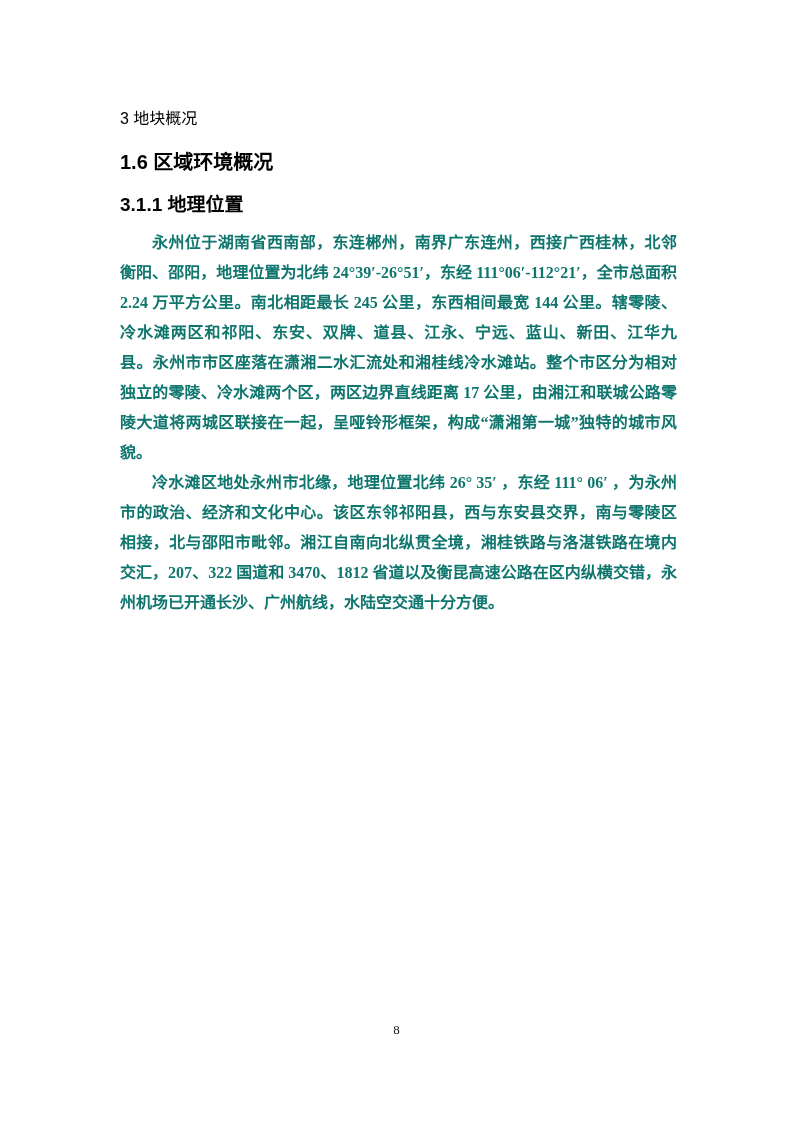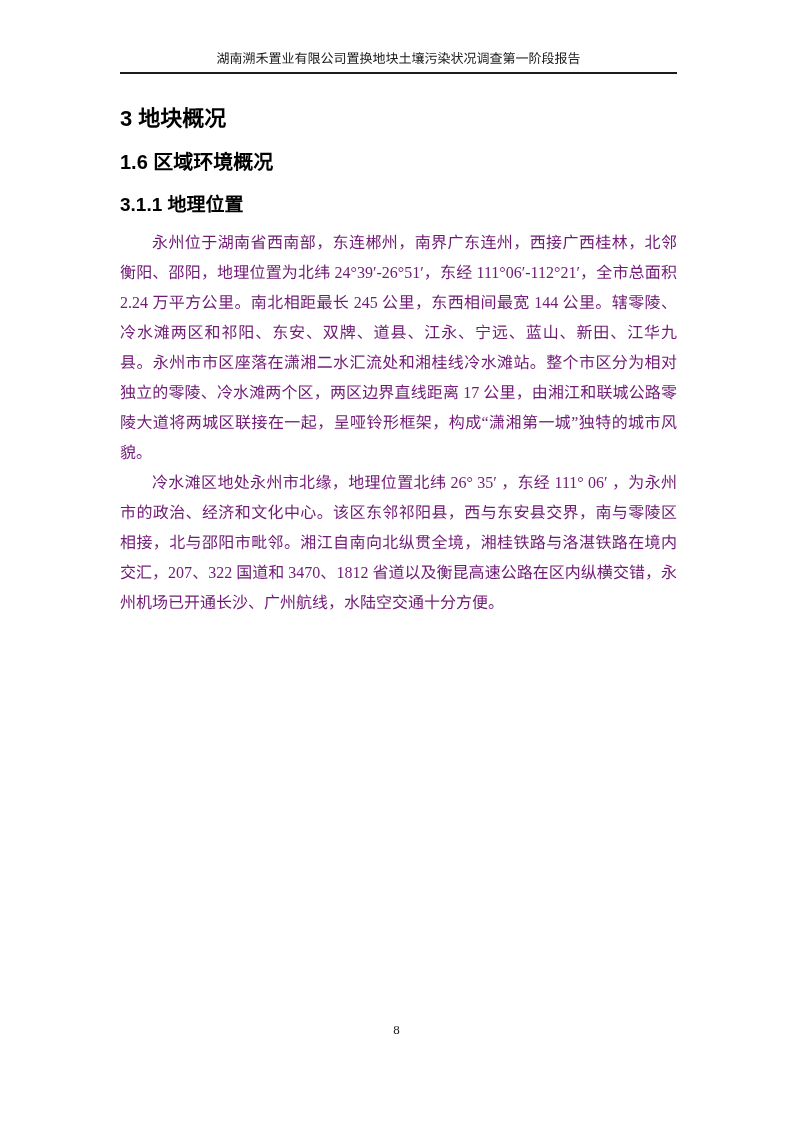--- a/index.html
+++ b/index.html
@@ -29,22 +29,22 @@
     border-bottom: 2px solid #1c1c1c;
   }
   .content {
     position: absolute;
     top: 96px;
     left: 120px;
     width: 557px;
   }
   .h1 {
     font-family: "Liberation Sans", "DejaVu Sans", sans-serif;
-    font-weight: bold;
-    font-size: 22px;
+    font-weight: normal;
+    font-size: 16px;
     line-height: 30px;
     margin: 8px 0 0 0;
     color: #000000;
   }
   .h2 {
     font-family: "Liberation Sans", "DejaVu Sans", sans-serif;
     font-weight: bold;
     font-size: 20px;
     line-height: 30px;
     margin: 13px 0 0 0;
@@ -60,41 +60,39 @@
   }
   .body-text {
     margin-top: 9px;
   }
   .para {
     margin: 0;
     font-size: 16px;
     line-height: 30px;
     text-align: justify;
     text-indent: 2em;
-    color: #701a75;
+    color: #0f766e;
     word-break: break-word;
+    font-weight: bold;
   }
   .page-footer {
     position: absolute;
     top: 1022px;
     left: 0;
     width: 793px;
     text-align: center;
     font-size: 13px;
     color: #1a1a1a;
   }
 </style>
 </head>
 <body>
 
 <div class="page">
 
-  <div class="doc-header">
-    <span>湖南溯禾置业有限公司置换地块土壤污染状况调查第一阶段报告</span>
-  </div>
 
   <div class="content">
 
     <h1 class="h1">3 地块概况</h1>
 
     <h2 class="h2">1.6 区域环境概况</h2>
 
     <h3 class="h3">3.1.1 地理位置</h3>
 
     <div class="body-text">

